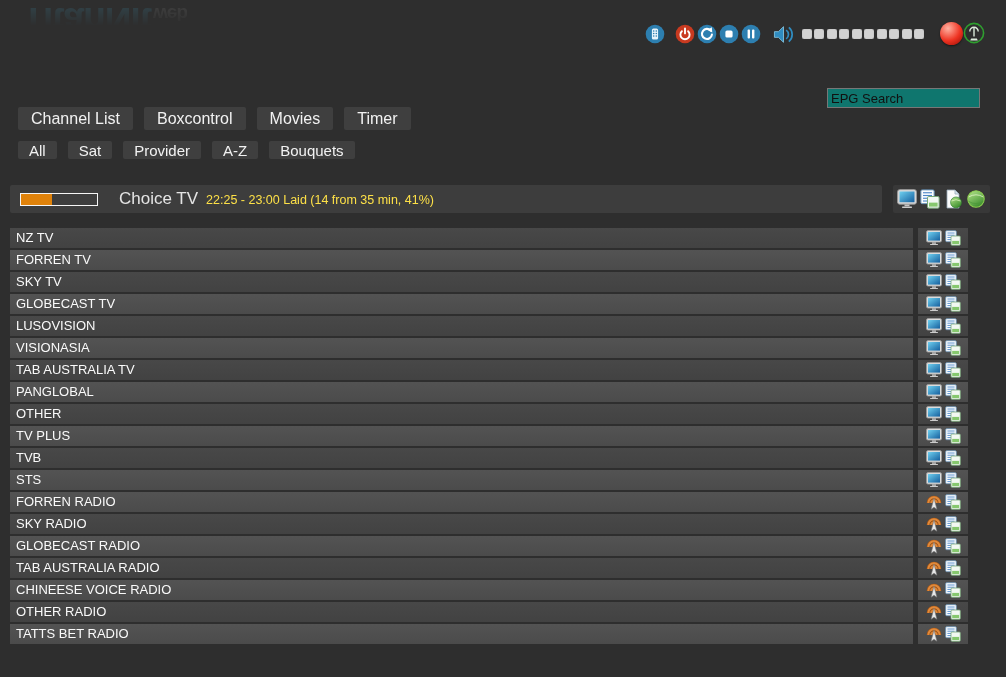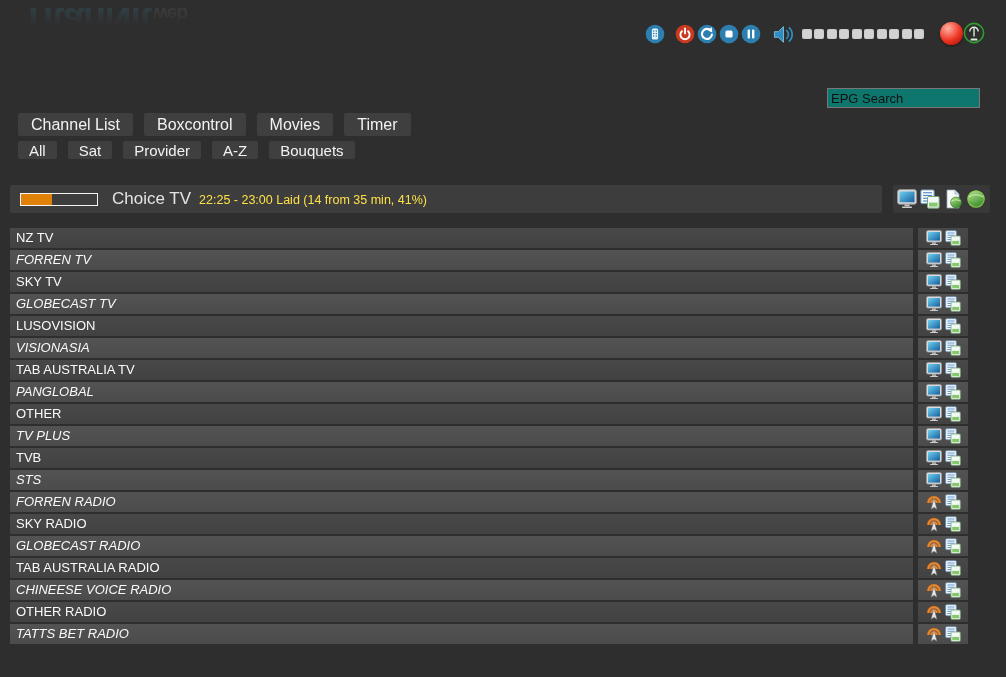--- a/index.html
+++ b/index.html
@@ -39,59 +39,59 @@
   }
   .transmit { position:absolute; left:963px; top:22px; width:22px; height:22px; cursor:pointer; }
   
   .search-input {
     position:absolute; left:827px; top:88px; width:153px; height:20px;
     background:#0f766e; color:#111; border:1px solid #777;
     font-family:"Liberation Sans", sans-serif; font-size:13px; padding:1px 3px;
   }
   
   .nav-row { position:absolute; left:18px; display:flex; gap:11px; }
-  .nav1 { top:113px; }
+  .nav1 { top:107px; }
   .nav2 { top:141px; }
   .nav-btn {
     background:#3f3f3f; color:#f2f2f2; border:none; border-radius:2px;
     font-family:"Liberation Sans", sans-serif; font-size:16px;
     height:23px; padding:0 13px; cursor:pointer; white-space:nowrap;
   }
   .nav2 .nav-btn { font-size:15px; padding:0 11px; height:18px; }
   
   .nowbar {
     position:absolute; left:10px; top:185px; width:872px; height:28px;
     background:#3d3d3d; border-radius:2px; display:flex; align-items:center;
   }
   .pbar {
     width:78px; height:13px; border:1px solid #f5f5f5; margin-left:10px;
     background:#3d3d3d; flex:none;
   }
   .pbar-fill { height:100%; background:#e0820a; }
-  .now-channel { font-size:17px; color:#e4e4e4; margin-left:14px; white-space:nowrap; }
+  .now-channel { font-size:17px; color:#e4e4e4; margin-left:21px; white-space:nowrap; }
   .now-details { font-size:12.5px; color:#fde047; margin-left:8px; white-space:nowrap; padding-top:2px; }
   .nowbar-icons {
     position:absolute; left:893px; top:185px; width:97px; height:28px;
     background:#383838; border-radius:2px; display:flex; align-items:center;
     justify-content:center; gap:3px;
   }
   .nowbar-icons svg { cursor:pointer; }
   
   .list { position:absolute; left:10px; top:228px; width:958px; }
   .ch-row { display:flex; height:20px; margin-bottom:2px; }
   .ch-name {
     width:903px; flex:none; font-size:13px; line-height:20px; padding-left:6px;
     color:#fafafa; cursor:pointer; overflow:hidden; white-space:nowrap;
   }
   .ch-icons {
     width:50px; flex:none; margin-left:5px; display:flex; align-items:center;
     justify-content:center; gap:3px;
   }
   .row-a .ch-name, .row-a .ch-icons { background:linear-gradient(#484848,#424242); }
-  .row-b .ch-name, .row-b .ch-icons { background:linear-gradient(#535353,#4b4b4b);font-style:italic; }
+  .row-b .ch-name, .row-b .ch-icons { background:linear-gradient(#535353,#4b4b4b); }
   .ch-icons svg { cursor:pointer; }
   .hidden-defs { position:absolute; width:0; height:0; }
 </style>
 </head>
 <body>
 
 <svg class="hidden-defs">
   <defs>
     <linearGradient id="g-screen" x1="0" y1="0" x2="1" y2="1">
       <stop offset="0" stop-color="#6fd0f0"></stop>

